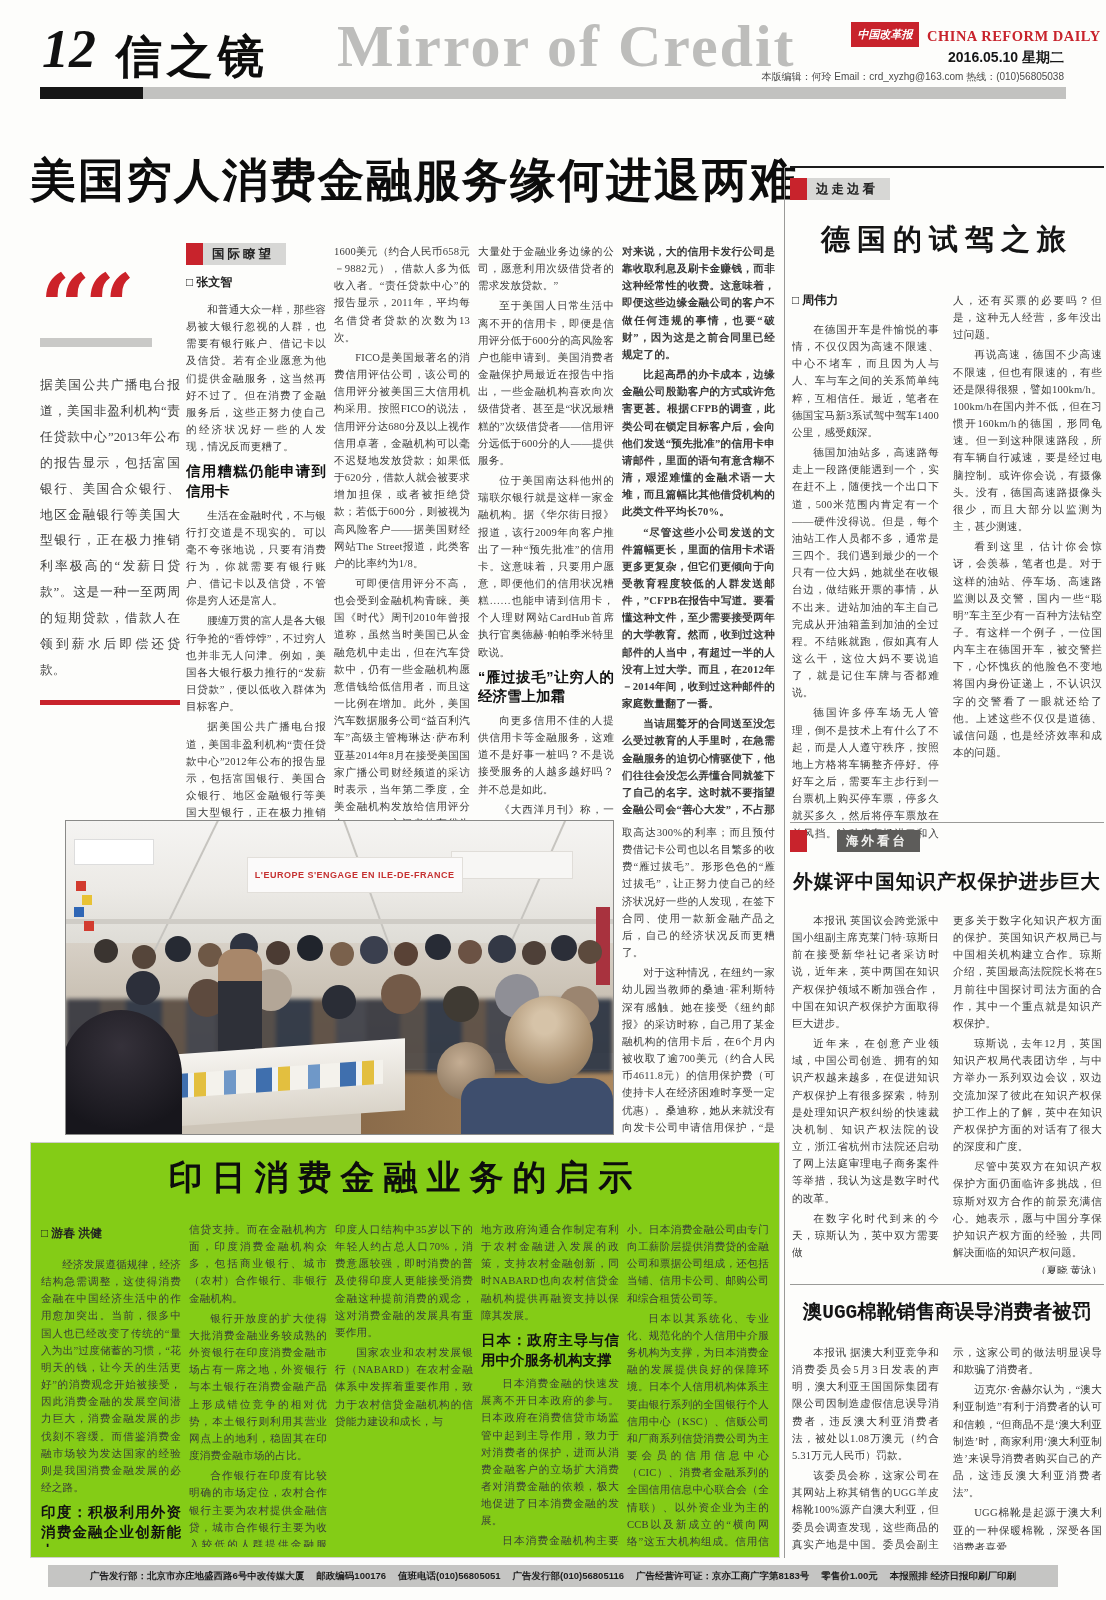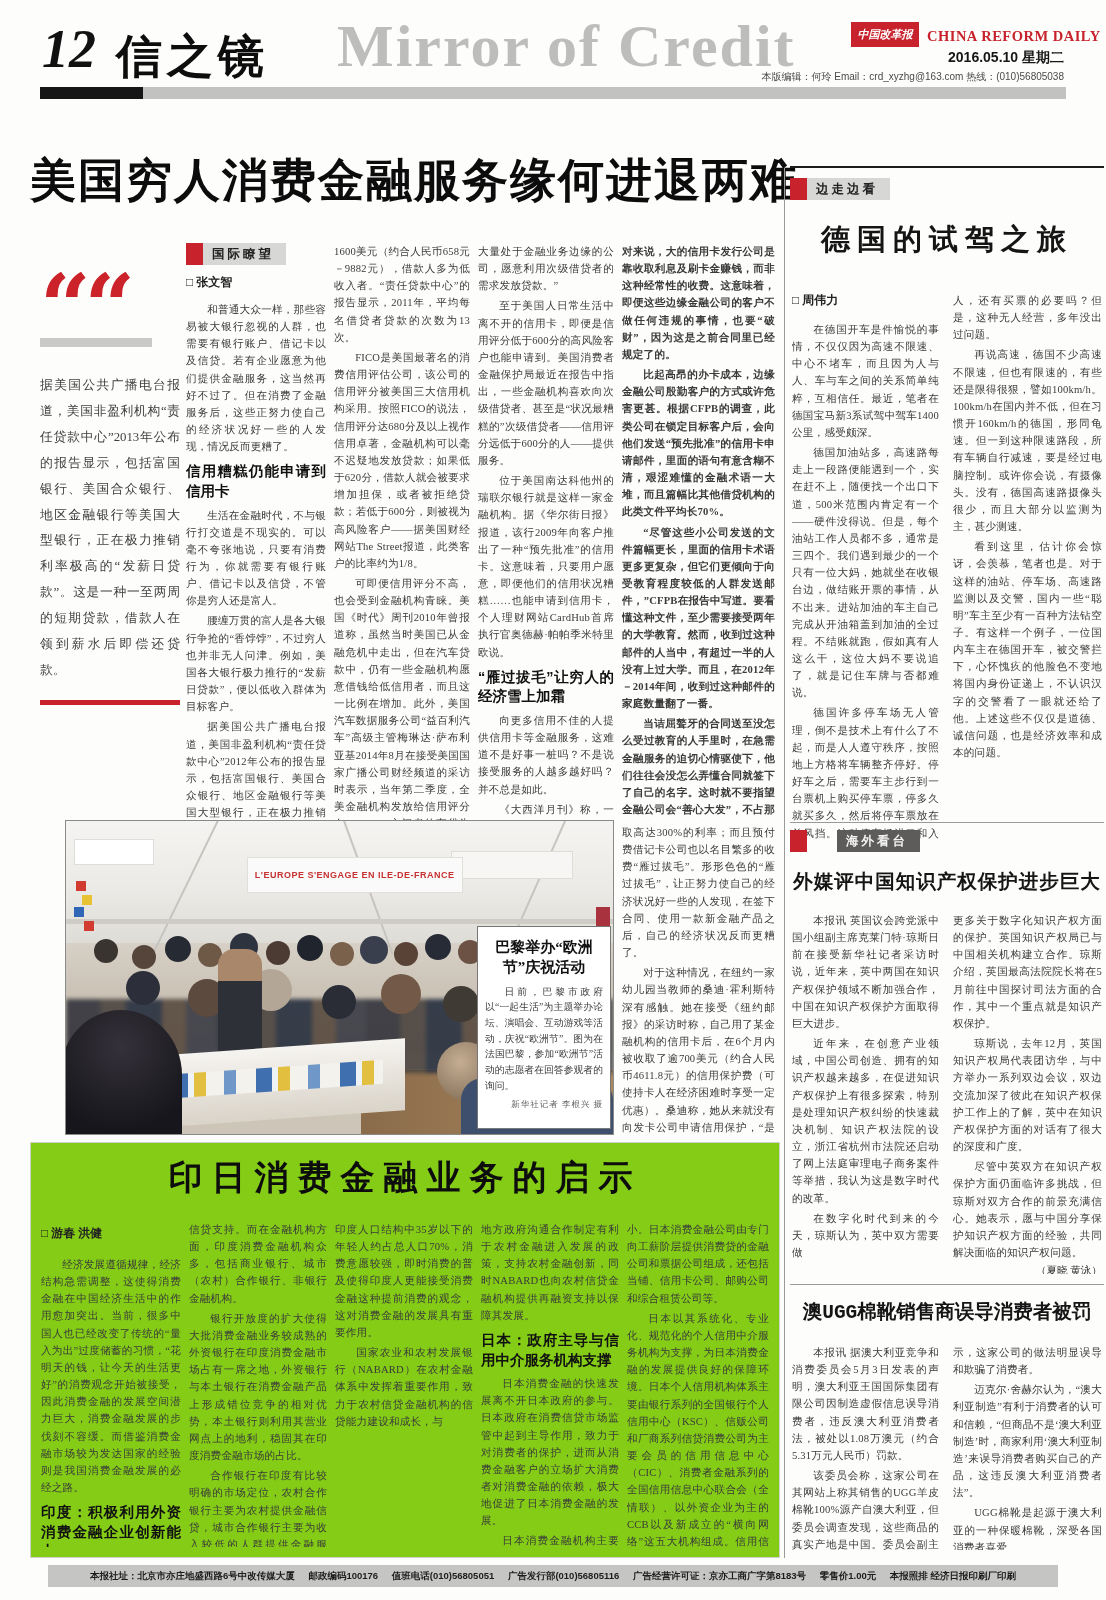--- a/index.html
+++ b/index.html
@@ -156,25 +156,20 @@
     <div class="ph-heads2"></div>
     <div class="ph-man"></div>
     <div class="ph-table"></div>
     <div class="ph-chips"></div>
     <div class="ph-fg1"></div>
     <div class="ph-fg2body"></div>
     <div class="ph-fg2"></div>
     <div class="ph-fgL"></div>
   </div>
 
-  <div class="abs caption-box" style="left:477px;top:926px;width:118px;height:188px;">
-    <h4>巴黎举办“欧洲节”庆祝活动</h4>
-    <p>日前，巴黎市政府以“一起生活”为主题举办论坛、演唱会、互动游戏等活动，庆祝“欧洲节”。图为在法国巴黎，参加“欧洲节”活动的志愿者在回答参观者的询问。</p>
-    <p class="credit noind">新华社记者 李根兴 摄</p>
-  </div>
 
   <div class="abs col jt" style="left:622px;top:824px;width:153px;height:314px;">
     <p class="noind">取高达300%的利率；而且预付费借记卡公司也以名目繁多的收费“雁过拔毛”。形形色色的“雁过拔毛”，让正努力使自己的经济状况好一些的人发现，在签下合同、使用一款新金融产品之后，自己的经济状况反而更糟了。</p>
     <p>对于这种情况，在纽约一家幼儿园当教师的桑迪·霍利斯特深有感触。她在接受《纽约邮报》的采访时称，自己用了某金融机构的信用卡后，在6个月内被收取了逾700美元（约合人民币4611.8元）的信用保护费（可使持卡人在经济困难时享受一定优惠）。桑迪称，她从来就没有向发卡公司申请信用保护，“是他们把这项服务硬塞给我了”。</p>
   </div>
 
   <div class="abs" style="left:30px;top:1142px;width:748px;height:414px;border:1px solid #cfcfcd;background:#84cc16;">
     <div class="abs" style="left:0;top:12px;width:748px;text-align:center;font:bold 34px 'Liberation Serif','DejaVu Serif',serif;color:#0d0d0d;letter-spacing:9px;white-space:nowrap;">印日消费金融业务的启示</div>
 
     <div class="abs col jt" style="left:10px;top:78px;width:140px;height:326px;">
@@ -254,21 +249,21 @@
     <p>该委员会称，这家公司在其网站上称其销售的UGG羊皮棉靴100%源产自澳大利亚，但委员会调查发现，这些商品的真实产地是中国。委员会副主席迈克尔·舍赫尔表</p>
   </div>
   <div class="abs col jt" style="left:953px;top:1344px;width:149px;height:206px;">
     <p class="noind">示，这家公司的做法明显误导和欺骗了消费者。</p>
     <p>迈克尔·舍赫尔认为，“澳大利亚制造”有利于消费者的认可和信赖，“但商品不是‘澳大利亚制造’时，商家利用‘澳大利亚制造’来误导消费者购买自己的产品，这违反澳大利亚消费者法”。</p>
     <p>UGG棉靴是起源于澳大利亚的一种保暖棉靴，深受各国消费者喜爱。</p>
 
   </div>
 
   <div class="abs footer-bar" style="left:48px;top:1565px;width:1010px;height:22px;box-sizing:border-box;">
-    <span>本报社址：北京市亦庄地盛西路6号中改传媒大厦</span>
+    <span>广告发行部：北京市亦庄地盛西路6号中改传媒大厦</span>
     <span>邮政编码100176</span>
     <span>值班电话(010)56805051</span>
     <span>广告发行部(010)56805116</span>
     <span>广告经营许可证：京亦工商广字第8183号</span>
     <span>零售价1.00元</span>
     <span>本报照排 经济日报印刷厂印刷</span>
   </div>
 
 </div>
 

